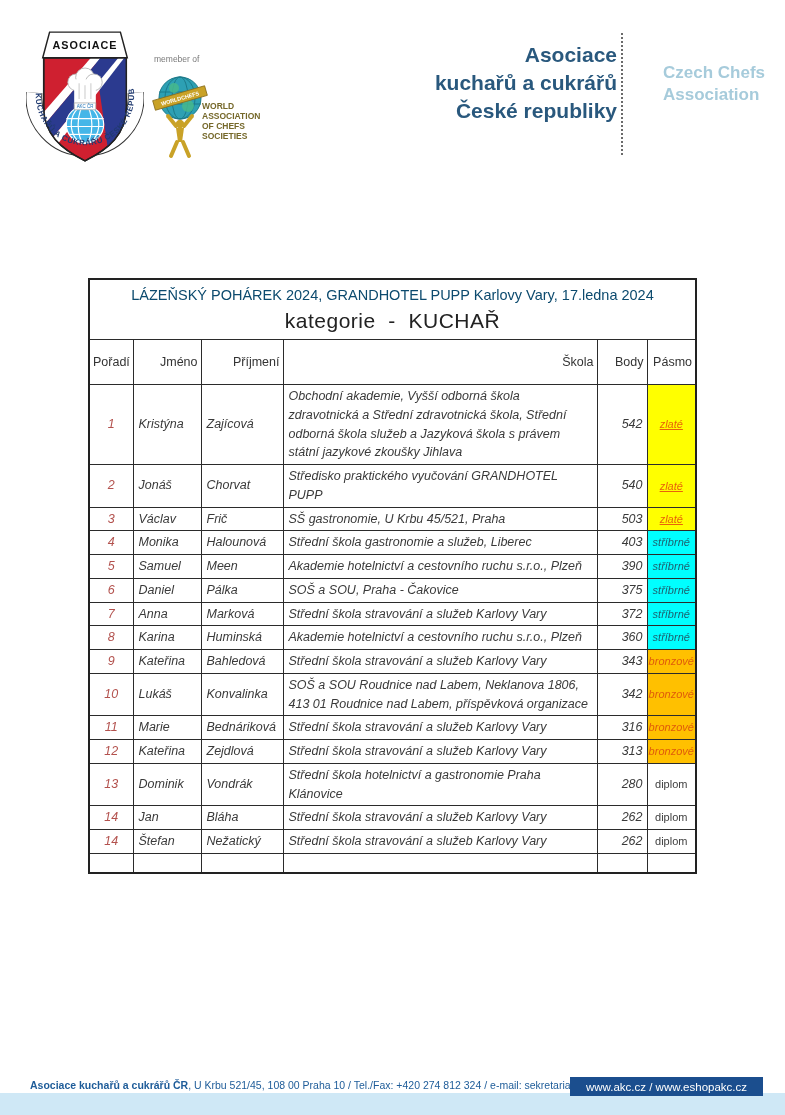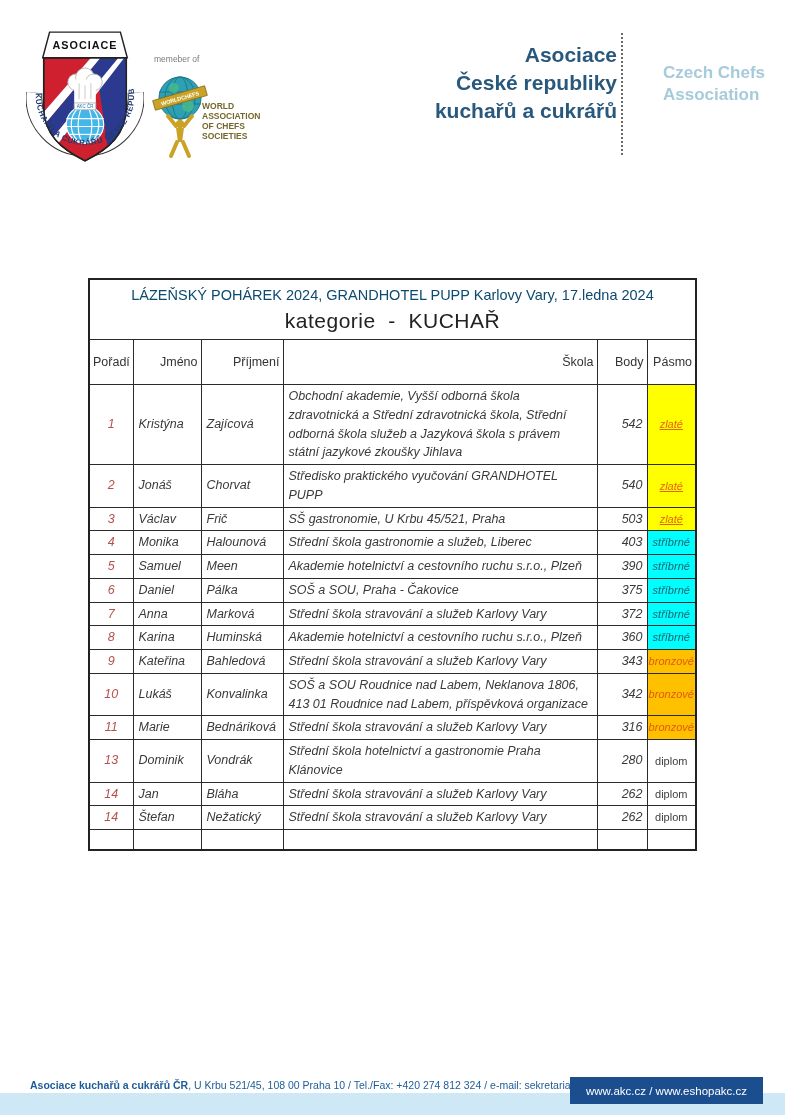--- a/index.html
+++ b/index.html
@@ -64,21 +64,21 @@
   .footer-line {
     position:absolute; left:30px; top:1079px; width:530px;
     font-size:10.5px; color:var(--footer-blue,#1e5c99); white-space:nowrap;
   }
   .footer-line b { font-weight:700; }
   .footer-stripe {
     position:absolute; left:0; top:1093px; width:785px; height:22px;
     background:var(--footer-stripe-bg,#cfe8f6);
   }
   .footer-box {
-    position:absolute; left:570px; top:1077px; width:193px; height:27px;
+    position:absolute; left:570px; top:1077px; width:193px; height:19px;
     background:var(--footer-box-bg,#1b4e8e); color:#fff;
     display:flex; align-items:center; justify-content:center;
     font-size:11.5px; z-index:2;
   }
 </style>
 </head>
 <body>
 
 <div class="page">
 
@@ -161,22 +161,22 @@
     <g font-size="8.5" font-weight="700" fill="#75682a" font-family="Liberation Sans, sans-serif">
       <text x="52" y="43">WORLD</text>
       <text x="52" y="53">ASSOCIATION</text>
       <text x="52" y="63">OF CHEFS</text>
       <text x="52" y="73">SOCIETIES</text>
     </g>
   </svg>
 
   <div class="org-title">
     <div>Asociace</div>
+    <div>kuchařů a cukrářů</div>
     <div>České republiky</div>
-    <div>kuchařů a cukrářů</div>
   </div>
   <div class="header-divider"></div>
   <div class="org-title-en">
     <div>Czech Chefs</div>
     <div>Association</div>
   </div>
 
   <table class="results">
     <colgroup>
       <col style="width:44px">
@@ -285,20 +285,28 @@
         </tr>
         <tr>
           <td class="c-rank">11</td>
           <td class="c-name">Marie</td>
           <td class="c-surname">Bednáriková</td>
           <td class="c-school">Střední škola stravování a služeb  Karlovy Vary</td>
           <td class="c-points">316</td>
           <td class="c-band band-bronze">bronzové</td>
         </tr>
         <tr>
+          <td class="c-rank">12</td>
+          <td class="c-name">Kateřina</td>
+          <td class="c-surname">Zejdlová</td>
+          <td class="c-school">Střední škola stravování a služeb  Karlovy Vary</td>
+          <td class="c-points">313</td>
+          <td class="c-band band-bronze">bronzové</td>
+        </tr>
+        <tr>
           <td class="c-rank">13</td>
           <td class="c-name">Dominik</td>
           <td class="c-surname">Vondrák</td>
           <td class="c-school">Střední škola hotelnictví a gastronomie Praha Klánovice</td>
           <td class="c-points">280</td>
           <td class="c-band band-diplom">diplom</td>
         </tr>
         <tr>
           <td class="c-rank">14</td>
           <td class="c-name">Jan</td>

